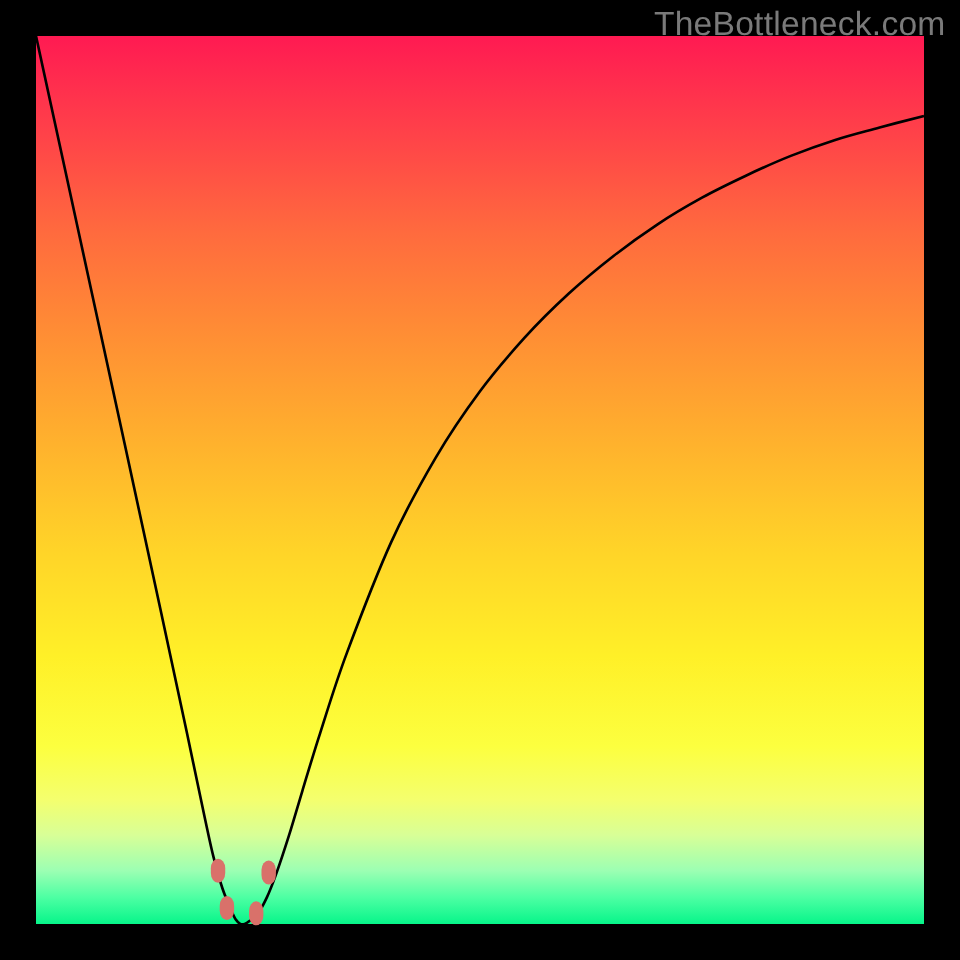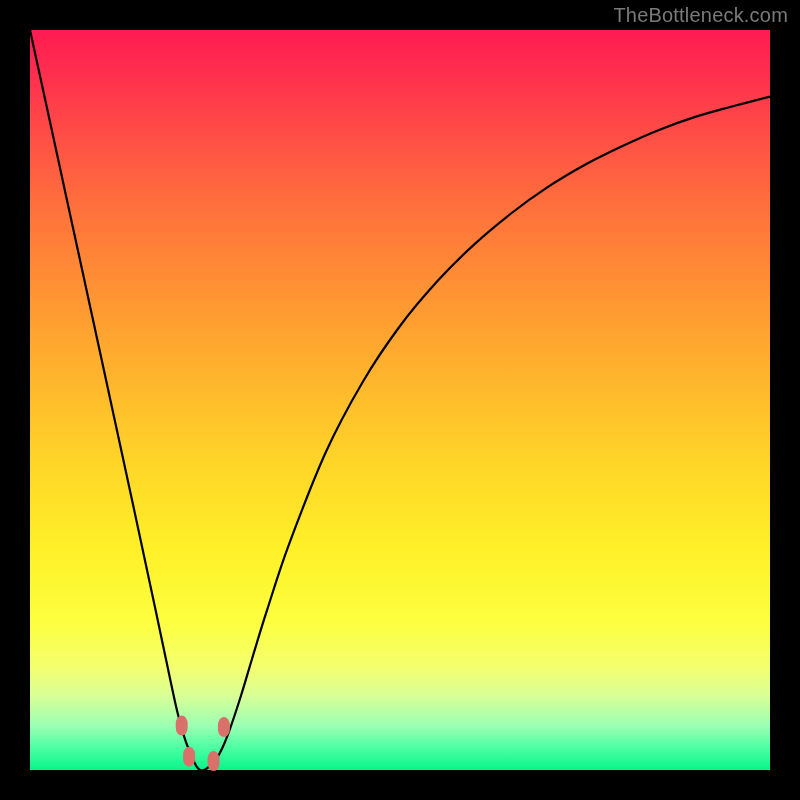--- a/index.html
+++ b/index.html
@@ -39,21 +39,21 @@
       #9cffb3 94%,
       #4dffa3 97%,
       #07f58a 100%
     );
   }
   .watermark {
     position: absolute;
     top: 4px;
     right: 12px;
     color: #7a7a7a;
-    font-size: 20px;
+    font-size: 28px;
     letter-spacing: 0.2px;
     font-weight: 400;
   }
   svg.curve {
     position: absolute;
     top: 0;
     left: 0;
     width: 740px;
     height: 740px;
     overflow: visible;

